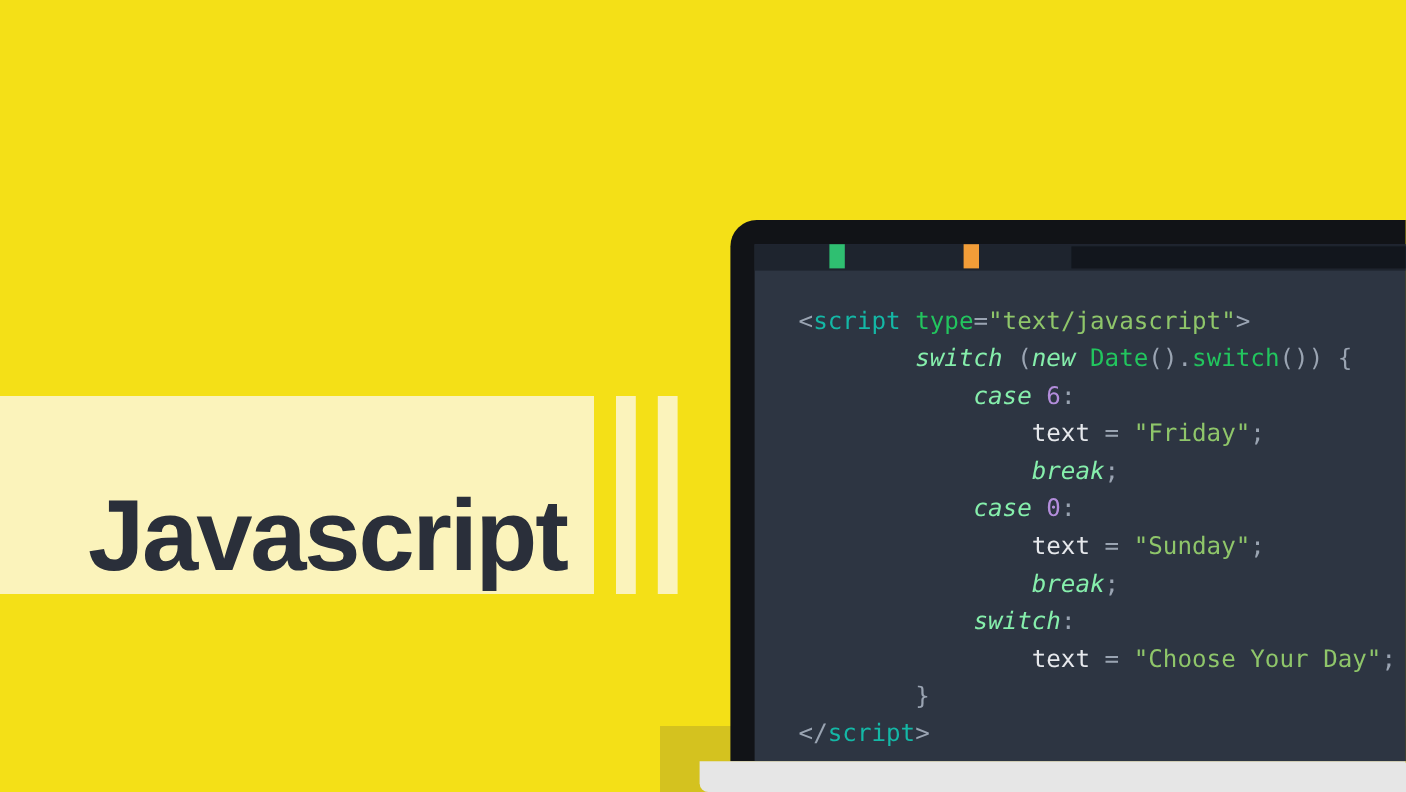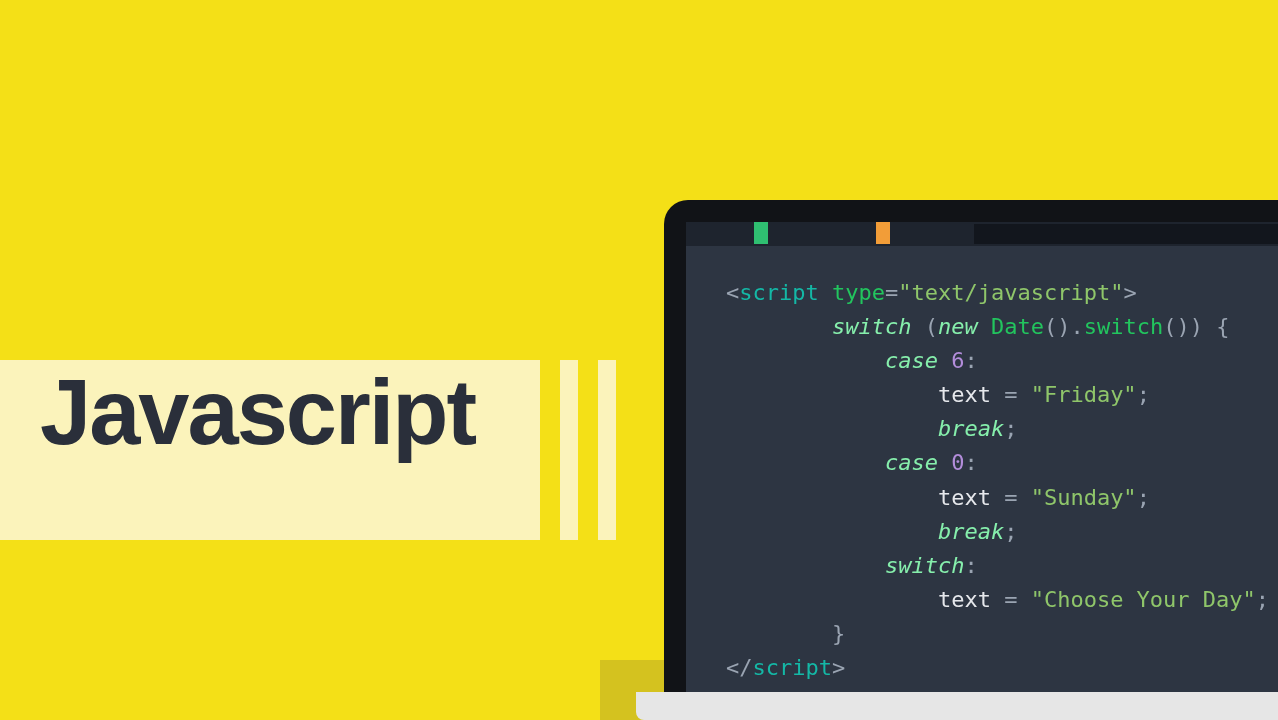--- a/index.html
+++ b/index.html
@@ -12,22 +12,22 @@
     position: relative;
   }
   .title-band {
     position: absolute;
     left: 0;
     top: 360px;
     width: 540px;
     height: 180px;
     background: #fbf3bb;
     display: flex;
-    align-items: flex-start;
-    padding-left: 40px;
+    align-items: flex-end;
+    padding-left: 80px;
   }
   .title-band h1 {
     font-size: 92px;
     font-weight: 700;
     color: #2a2f3a;
     letter-spacing: -2px;
   }
   .stripe {
     position: absolute;
     top: 360px;

